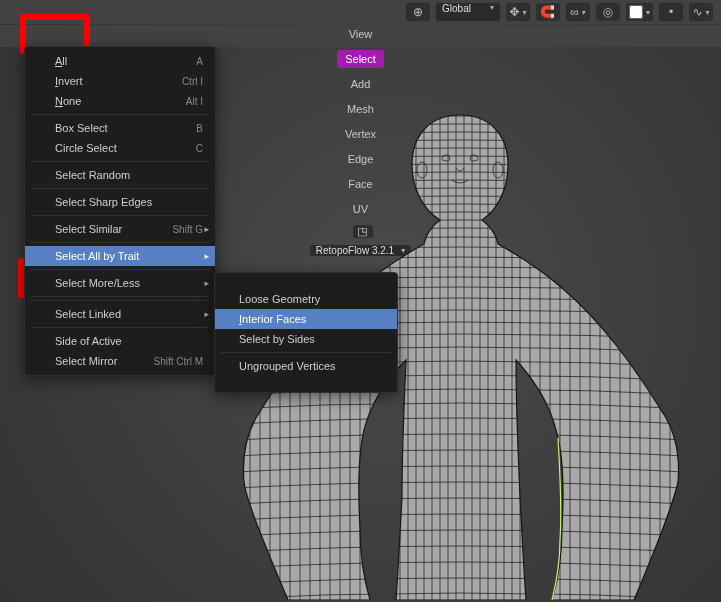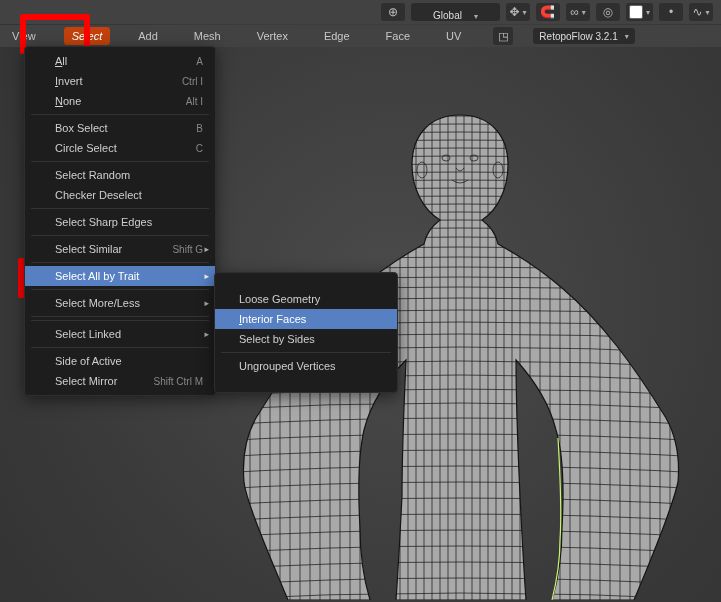--- a/index.html
+++ b/index.html
@@ -29,26 +29,26 @@
     display: flex;
     flex-direction: row;
     align-items: center;
     justify-content: flex-end;
     padding: 0 8px;
     gap: 6px;
     color: #ccc;
   }
   .hdr-group {
     display: flex;
-    align-items: flex-end;
+    align-items: flex-start;
     background: #2b2b2b;
     border-radius: 3px;
     height: 18px;
-    padding: 0 22px;
-    gap: 9px;
+    padding: 0 6px;
+    gap: 16px;
     font-size: 10px;
     color: #ddd;
   }
   .hdr-btn {
     display: flex;
     align-items: center;
     justify-content: center;
     background: #2f2f2f;
     border-radius: 3px;
     height: 18px;
@@ -60,35 +60,34 @@
   .hdr-icon { font-size: 12px; line-height: 1; }
   .hdr-caret { font-size: 8px; margin-left: 3px; color: #aaa; }
   .color-swatch { width: 12px; height: 12px; background: #fff; border: 1px solid #666; border-radius: 2px; }
   
   .toolrow {
     position: absolute;
     left: 0; top: 25px; right: 0;
     height: 22px;
     background: #424242;
     display: flex;
-    flex-direction: row;
+    flex-direction: column;
     align-items: center;
     padding: 0 4px;
-    gap: 20px;
+    gap: 7px;
   }
   .toolrow .menu-btn {
     color: #c8c8c8;
     padding: 3px 8px;
     border-radius: 3px;
     font-size: 11px;
   }
   .toolrow .menu-btn.active {
-    background: #c2410c;
+    background: #a21caf;
     color: #fff;
-    font-style: italic;
   }
   .toolrow .tool-icon {
     display: flex;
     align-items: center;
     justify-content: center;
     width: 20px;
     height: 18px;
     background: #2f2f2f;
     border-radius: 3px;
     margin-left: 4px;
@@ -490,23 +489,20 @@
       <span class="shortcut">B</span>
     </div>
     <div class="menu-item">
       <span>Circle Select</span>
       <span class="shortcut">C</span>
     </div>
     <div class="menu-sep"></div>
     <div class="menu-item">
       <span>Select Random</span>
     </div>
-    <div class="menu-item">
-      <span>Checker Deselect</span>
-    </div>
     <div class="menu-sep"></div>
     <div class="menu-item">
       <span>Select Sharp Edges</span>
     </div>
     <div class="menu-sep"></div>
     <div class="menu-item has-sub">
       <span>Select Similar</span>
       <span class="shortcut">Shift G</span>
     </div>
     <div class="menu-sep"></div>

